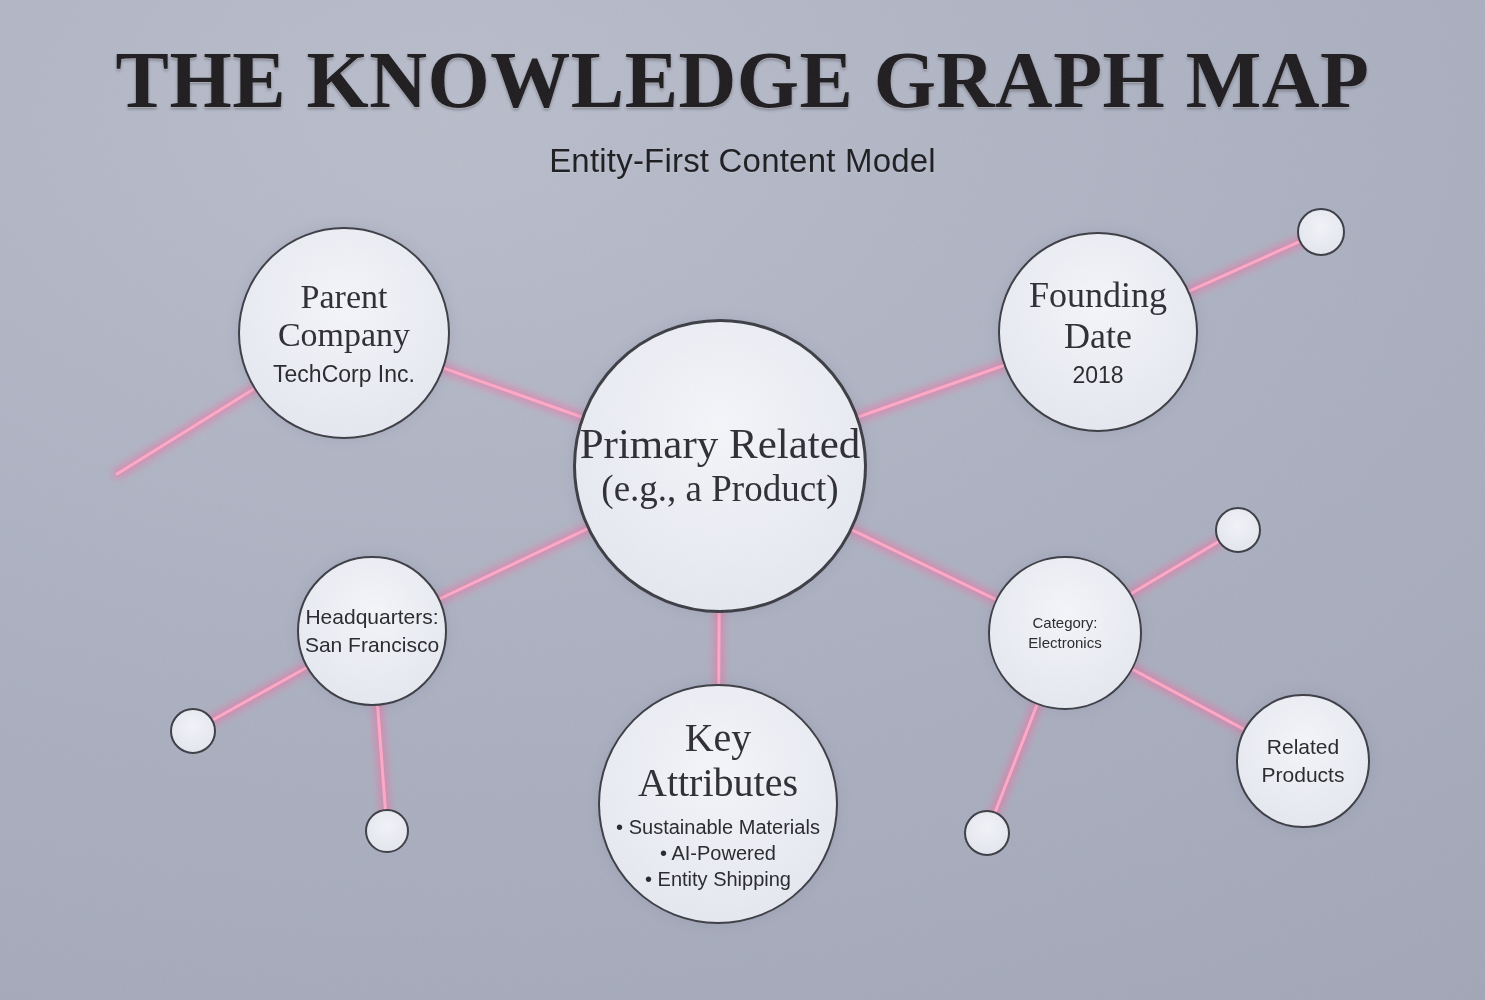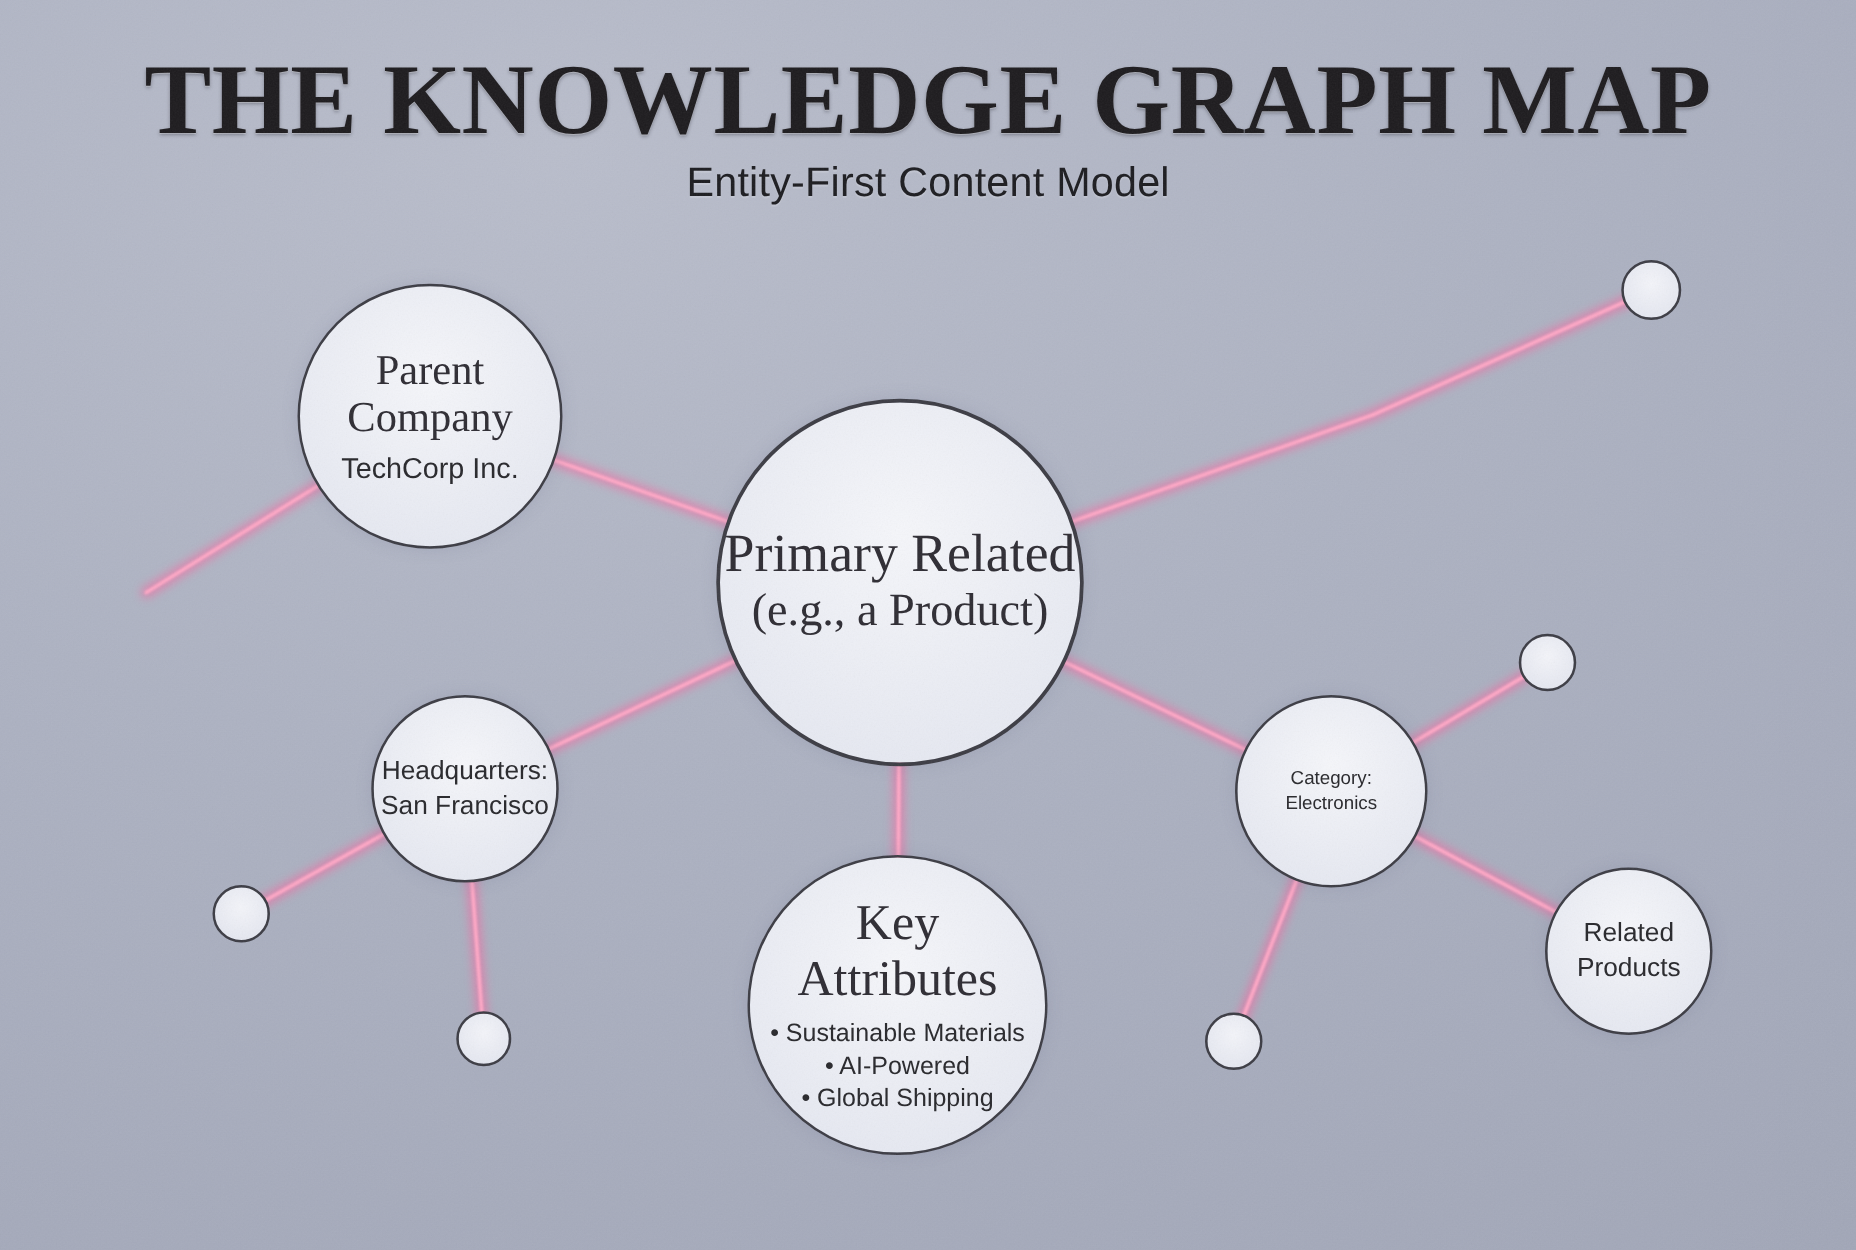--- a/index.html
+++ b/index.html
@@ -20,21 +20,21 @@
   header{position:absolute;left:0;top:40px;width:100%;text-align:center;}
   h1.title{
     margin:0;
     font-family:"Liberation Serif","DejaVu Serif",serif;
     font-weight:600;
     font-size:80px;line-height:1.02;letter-spacing:0.5px;
     color:#1d1b1e;
     text-shadow:0 1px 0 rgba(255,255,255,0.28), 0 2px 3px rgba(20,20,30,0.35);
   }
   .subtitle{
-    margin-top:5px;
+    margin-top:20px;
     font-size:33px;font-weight:500;color:#1c1c20;
     letter-spacing:0.2px;
     text-shadow:0 1px 1px rgba(255,255,255,0.18);
   }
   
   .node{
     position:absolute;border-radius:50%;
     background:radial-gradient(circle at 50% 36%, #f5f6fa 0%, #ebedf4 52%, #e2e5ef 100%);
     border:2.5px solid #3c3c44;
     box-shadow:0 0 12px rgba(120,125,150,0.25);
@@ -150,24 +150,29 @@
     <div class="sans l">Headquarters:</div>
     <div class="sans l">San Francisco</div>
   </div>
 
   <div class="node n-key">
     <div class="serif l">Key</div>
     <div class="serif l">Attributes</div>
     <div class="bullets">
       <div class="sans b">• Sustainable Materials</div>
       <div class="sans b">• AI-Powered</div>
-      <div class="sans b">• Global Shipping</div>
+      <div class="sans b">• Entity Shipping</div>
     </div>
   </div>
 
+  <div class="node n-founding">
+    <div class="serif l">Founding</div>
+    <div class="serif l">Date</div>
+    <div class="sans sub">2018</div>
+  </div>
 
   <div class="node n-category">
     <div class="sans l">Category:</div>
     <div class="sans l">Electronics</div>
   </div>
 
   <div class="node n-related">
     <div class="sans l">Related</div>
     <div class="sans l">Products</div>
   </div>

